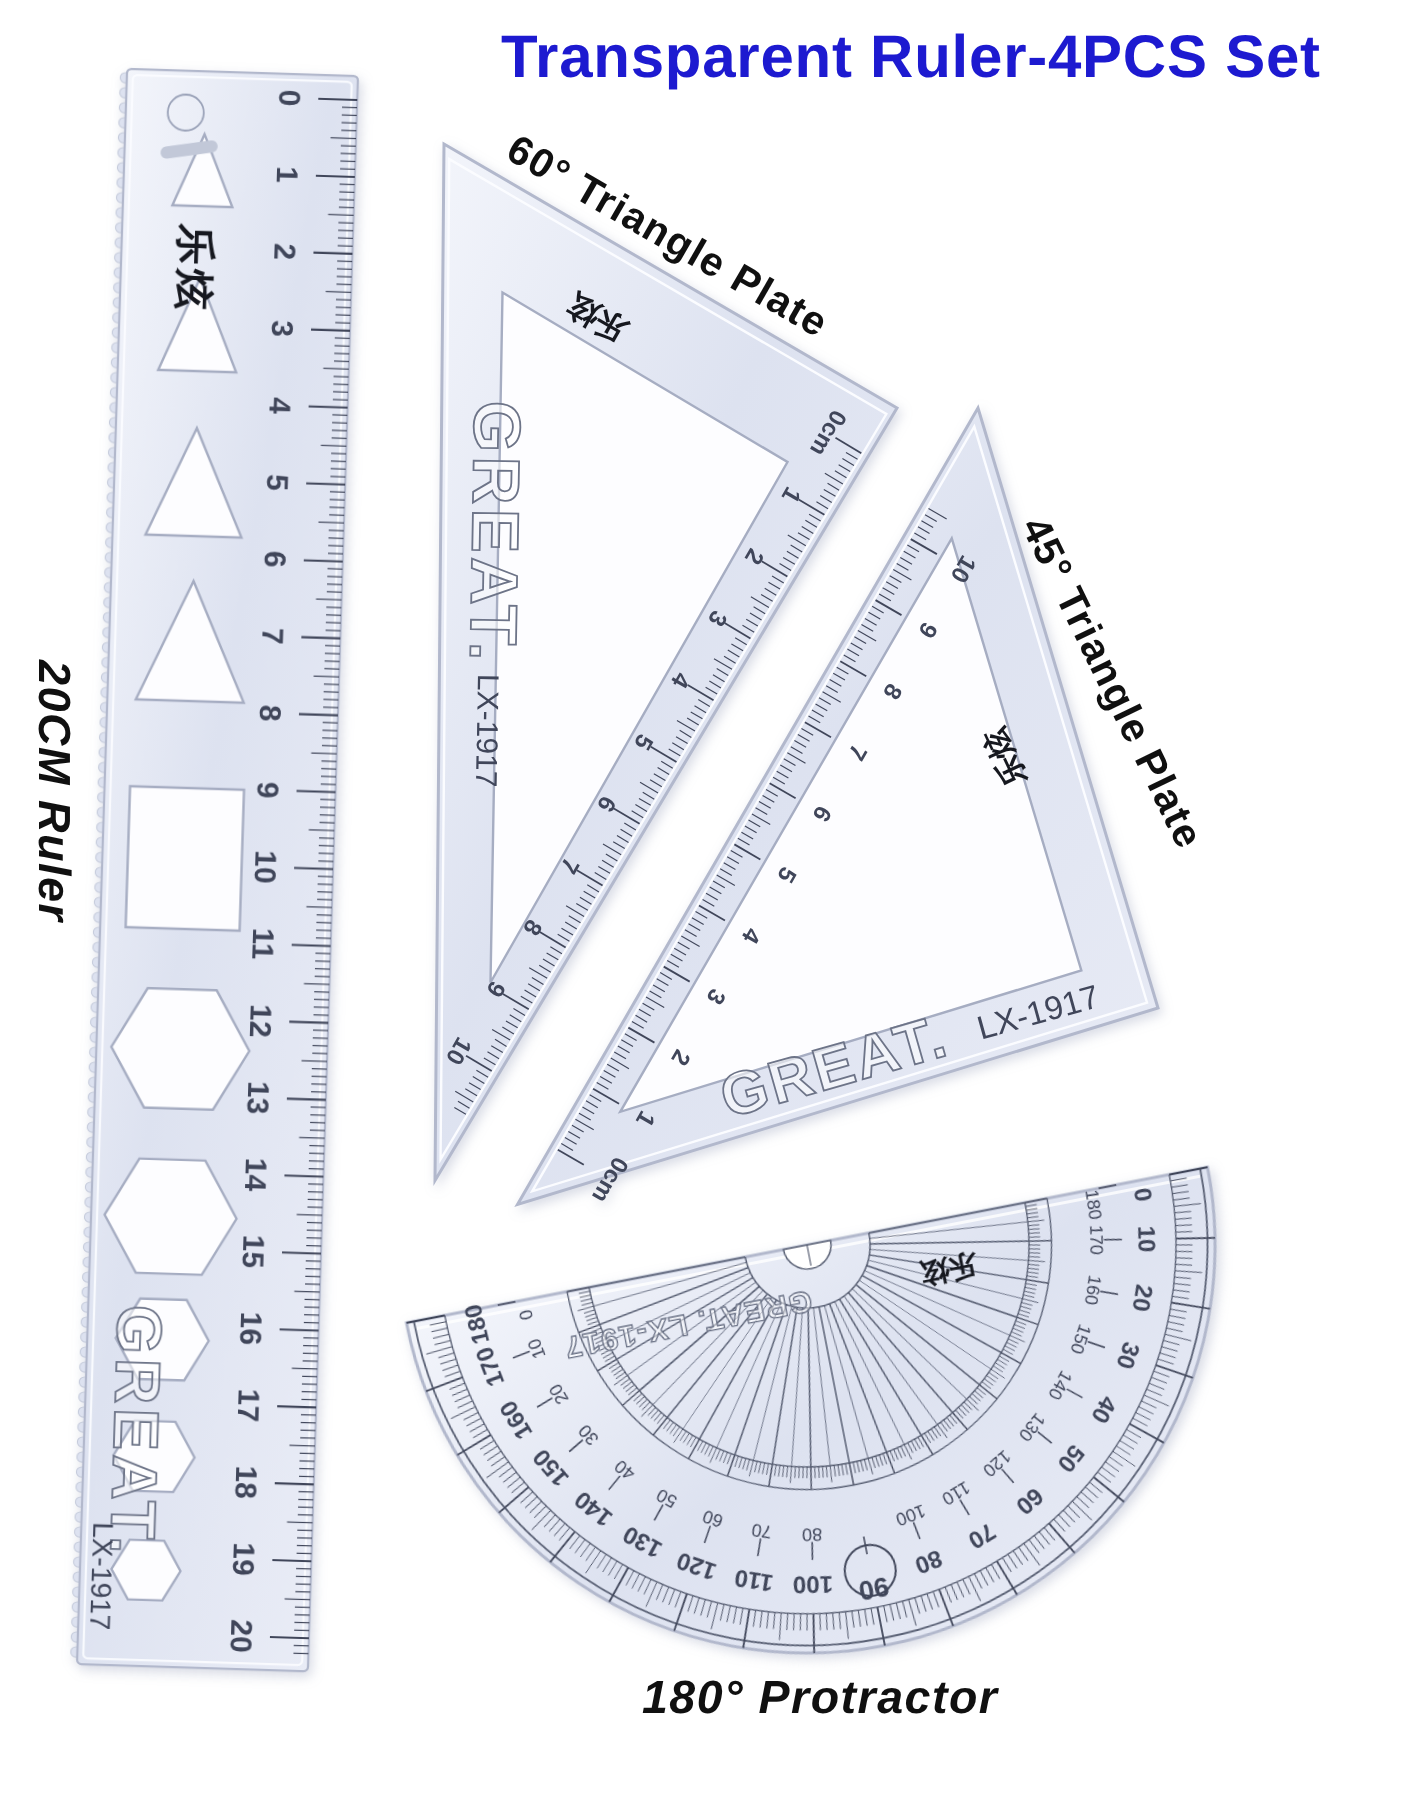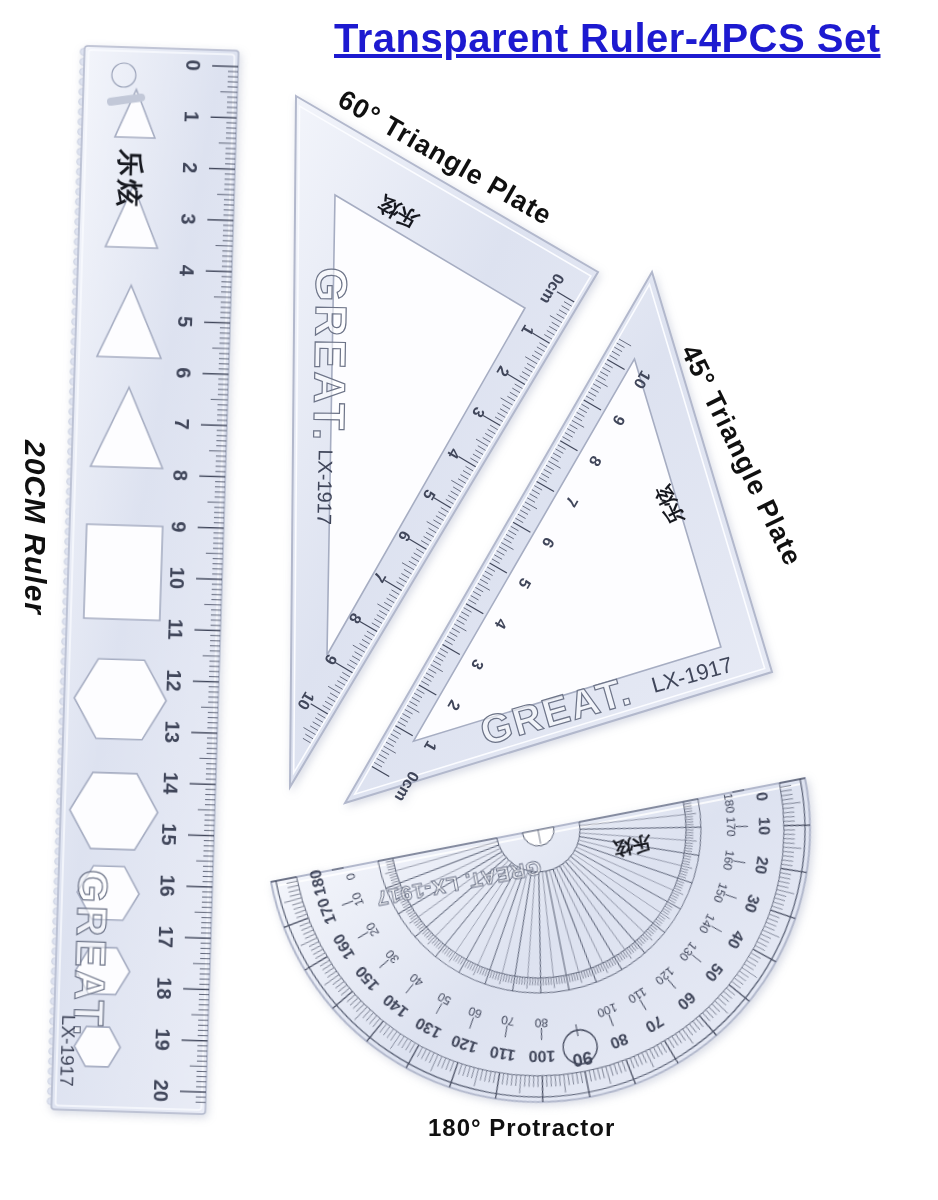--- a/index.html
+++ b/index.html
@@ -10,21 +10,21 @@
   #scene > g{filter:drop-shadow(2px 3px 4px rgba(100,110,150,0.25));}
   .title{position:absolute;left:334px;top:16px;white-space:nowrap;
          font-size:40px;font-weight:bold;letter-spacing:0.5px;}
   .lbl{position:absolute;white-space:nowrap;color:#101010;font-weight:bold;}
   .lbl-60{left:348px;top:84px;font-size:27px;letter-spacing:1px;
           transform:rotate(30deg);transform-origin:0 0;}
   .lbl-45{left:702px;top:340px;font-size:27px;letter-spacing:1px;
           transform:rotate(64deg);transform-origin:0 0;}
   .lbl-ruler{left:52px;top:440px;font-size:30px;font-style:italic;letter-spacing:1px;
              transform:rotate(90deg);transform-origin:0 0;}
-  .lbl-prot{left:428px;top:1114px;font-size:24px;letter-spacing:1px;}
+  .lbl-prot{left:428px;top:1114px;font-size:31px;font-style:italic;letter-spacing:1px;}
 </style>
 </head>
 <body>
 
 <div class="canvas">
 
   <svg id="scene" width="938" height="1200" viewBox="0 0 938 1200">
       <defs>
         <linearGradient id="pg" x1="0" y1="0" x2="1" y2="1">
           <stop offset="0%" stop-color="#f3f5fb"></stop>
@@ -1097,18 +1097,18 @@
         <polygon points="142.0,972.0 128.5,995.4 101.5,995.4 88.0,972.0 101.5,948.6 128.5,948.6" fill="#fdfdff" stroke="#a6adc2" stroke-width="1.6"></polygon>
         <polygon points="135.0,1048.0 123.5,1067.9 100.5,1067.9 89.0,1048.0 100.5,1028.1 123.5,1028.1" fill="#fdfdff" stroke="#a6adc2" stroke-width="1.6"></polygon>
         <circle cx="108" cy="76" r="12" fill="none" stroke="#9aa2b8" stroke-width="1.2"></circle>
         <line x1="96" y1="103" x2="126" y2="98" stroke="#c2c8d8" stroke-width="8" stroke-linecap="round"></line>
         <text x="108.0" y="180.0" font-size="27" text-anchor="middle" fill="#16181f" font-weight="bold" transform="rotate(90 108.0 180.0)" letter-spacing="3">乐炫</text>
         <text x="88.0" y="956.0" font-size="42" text-anchor="middle" fill="rgba(255,255,255,0.55)" font-weight="bold" transform="rotate(90 88.0 956.0)" stroke="#6d7488" stroke-width="1.2" letter-spacing="3">GREAT.</text>
         <text x="76.0" y="1053.0" font-size="19" text-anchor="middle" fill="#40465a" transform="rotate(90 76.0 1053.0)">LX-1917</text>
       </g>
     </svg>
 
-  <div class="title" style="color: rgb(29, 26, 208); text-decoration: underline;">Transparent Ruler-4PCS Set</div>
+  <div class="title" style="color: rgb(29, 26, 208);">Transparent Ruler-4PCS Set</div>
   <div class="lbl lbl-60">60° Triangle Plate</div>
   <div class="lbl lbl-45">45° Triangle Plate</div>
   <div class="lbl lbl-ruler">20CM Ruler</div>
   <div class="lbl lbl-prot">180° Protractor</div>
 </div>
 
 </body></html>

